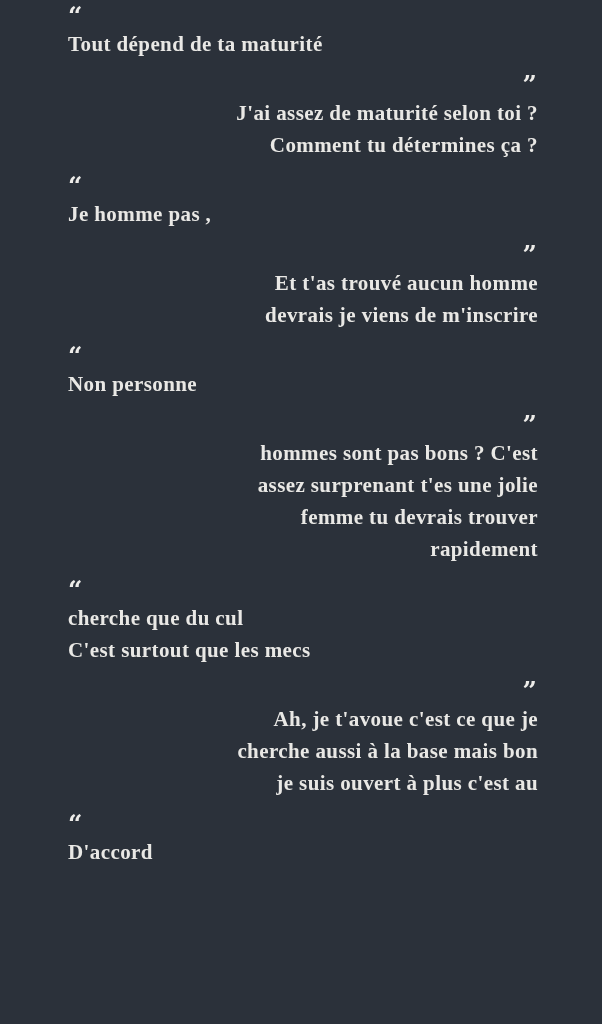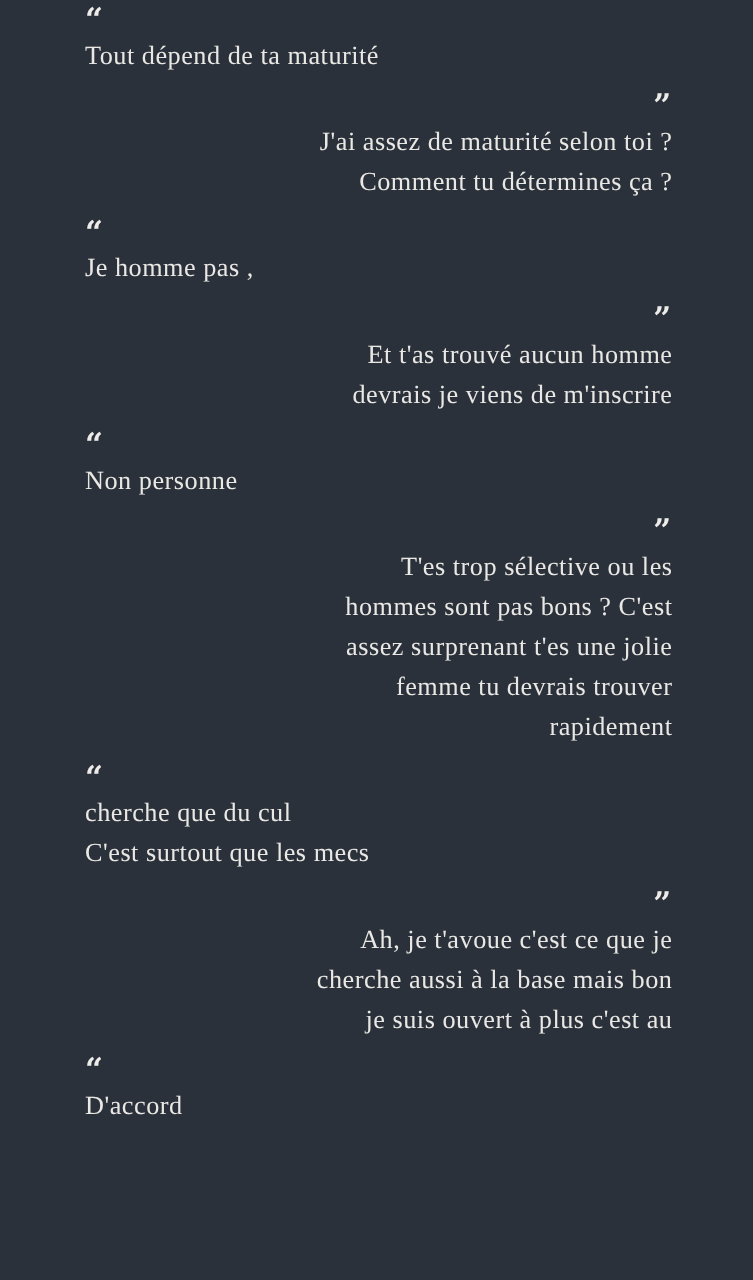--- a/index.html
+++ b/index.html
@@ -34,21 +34,21 @@
     line-height: 24px;
     height: 24px;
     font-weight: 700;
     letter-spacing: 1px;
     color: #edece9;
   }
   .message-line {
     font-size: 21px;
     line-height: 32px;
     letter-spacing: 0.4px;
-    font-weight: 400;
+    font-weight: 700;
     color: #e9e8e5;
   }
 </style>
 </head>
 <body>
 
 <div class="screen" style="background: rgb(43, 49, 58); color: rgb(233, 232, 229);">
   <div class="conversation" id="conversation">
       <div class="message left">
         <div class="quote-mark">“</div>
@@ -67,21 +67,20 @@
         <div class="quote-mark">”</div>
         <div class="message-line">Et t'as trouvé aucun homme</div>
         <div class="message-line">devrais je viens de m'inscrire</div>
       </div>
       <div class="message left">
         <div class="quote-mark">“</div>
         <div class="message-line">Non personne</div>
       </div>
       <div class="message right">
         <div class="quote-mark">”</div>
-        <div class="message-line">T'es trop sélective ou les</div>
         <div class="message-line">hommes sont pas bons ? C'est</div>
         <div class="message-line">assez surprenant t'es une jolie</div>
         <div class="message-line">femme tu devrais trouver</div>
         <div class="message-line">rapidement</div>
       </div>
       <div class="message left">
         <div class="quote-mark">“</div>
         <div class="message-line">cherche que du cul</div>
         <div class="message-line">C'est surtout que les mecs</div>
       </div>

